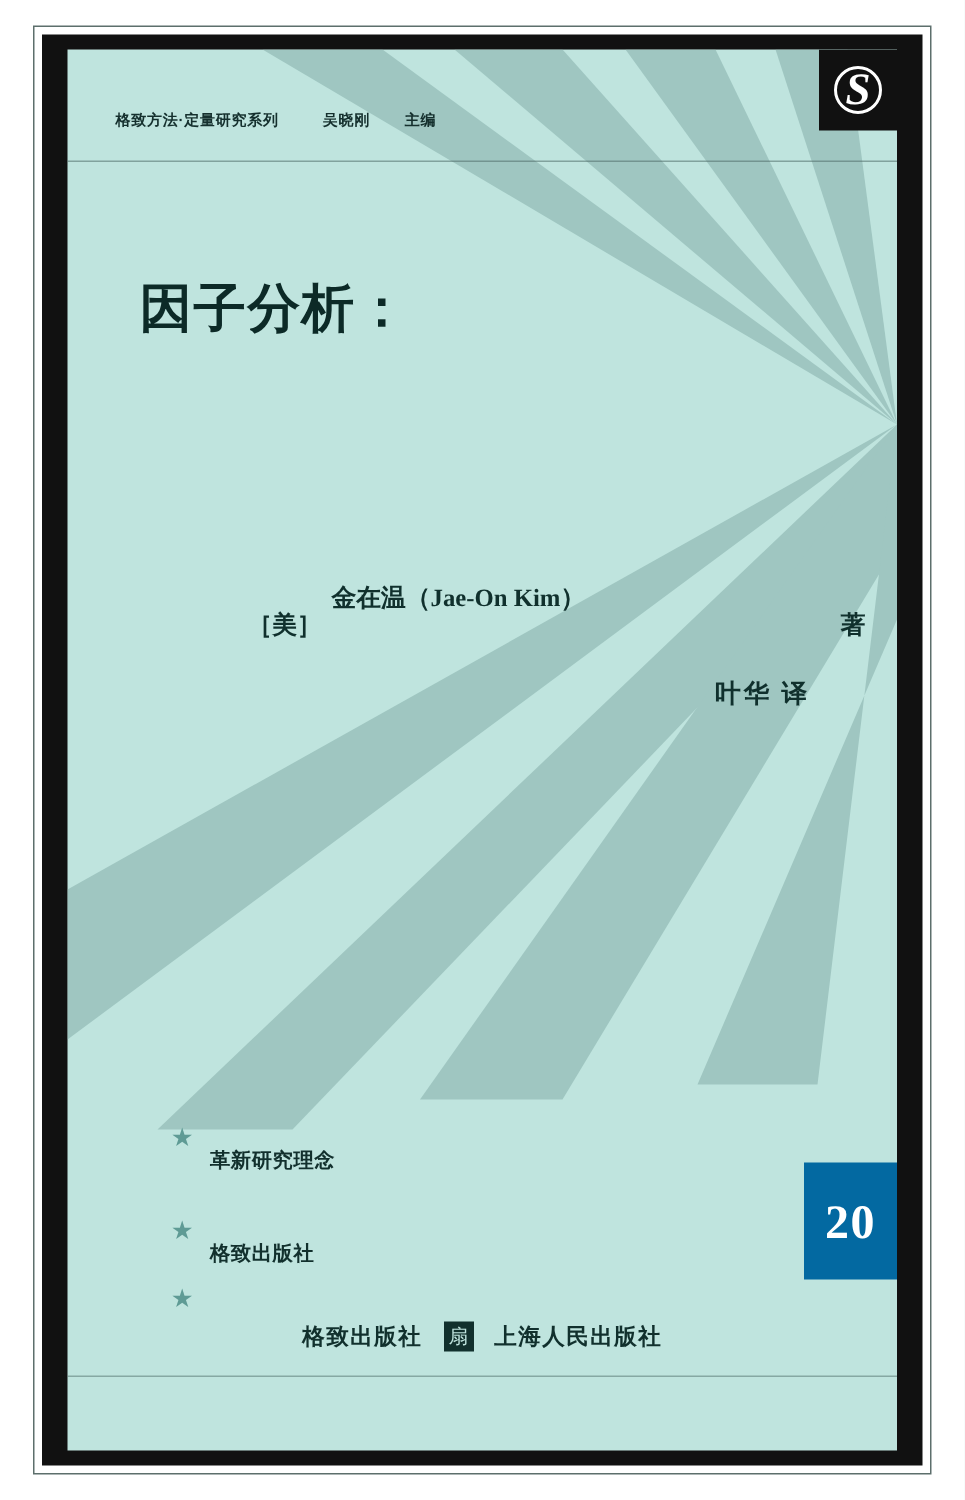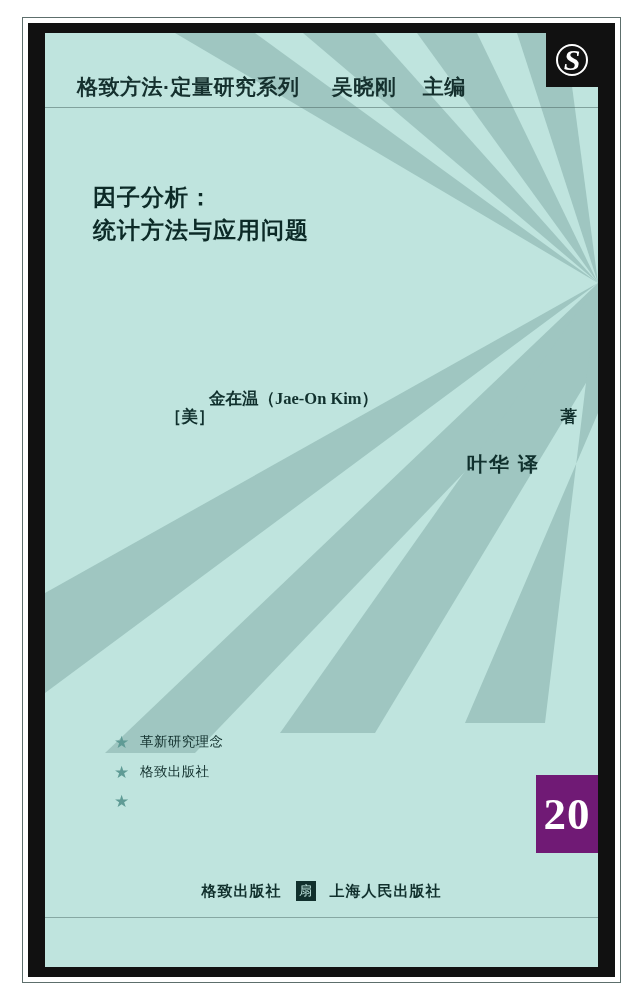--- a/index.html
+++ b/index.html
@@ -82,21 +82,21 @@
     justify-content: center;
     box-sizing: border-box;
   }
 
   .series-line {
     position: absolute;
     left: 32px;
     top: 40px;
     width: 460px;
     font-family: "Liberation Sans", sans-serif;
-    font-size: 21px;
+    font-size: 10px;
     font-weight: bold;
     color: #15302e;
     letter-spacing: 0.5px;
     white-space: nowrap;
   }
   .series-line .editor-name {
     margin-left: 26px;
   }
   .series-line .editor-role {
     margin-left: 20px;
@@ -111,21 +111,21 @@
     background: #4e6b68;
     opacity: 0.55;
   }
 
   .title {
     position: absolute;
     left: 48px;
     top: 148px;
     width: 440px;
     font-family: "Liberation Sans", sans-serif;
-    font-size: 23px;
+    font-size: 35px;
     font-weight: bold;
     color: #0c2a27;
     line-height: 1.42;
     letter-spacing: 1px;
   }
 
   .authors {
     position: absolute;
     left: 120px;
     top: 352px;
@@ -135,34 +135,34 @@
     font-weight: bold;
     color: #10302d;
     line-height: 1.7;
   }
   .authors .country {
     position: absolute;
     left: 0px;
     top: 18px;
   }
   .authors .names {
-    margin-left: 44px;
+    margin-left: 56px;
   }
   .authors .suffix {
     position: absolute;
     right: 8px;
     top: 18px;
   }
 
   .translator {
     position: absolute;
     right: 58px;
     top: 418px;
     font-family: "Liberation Serif", serif;
-    font-size: 20px;
+    font-size: 17px;
     font-weight: bold;
     color: #10302d;
     letter-spacing: 2px;
   }
 
   .bullets {
     position: absolute;
     left: 68px;
     top: 700px;
     width: 400px;
@@ -178,39 +178,40 @@
     margin-right: 10px;
     flex: 0 0 auto;
     color: #5f9b95;
     font-size: 17px;
     line-height: 17px;
     text-align: center;
   }
   .bullet-text {
     font-family: "Liberation Sans", sans-serif;
     font-size: 13.5px;
-    font-weight: normal;
+    font-weight: bold;
     color: #12302d;
     letter-spacing: 0.4px;
     white-space: nowrap;
+    margin-top: 32px;
   }
 
   .number-box {
     position: absolute;
     right: 0px;
     top: 742px;
     width: 62px;
     height: 78px;
-    background: #701a75;
+    background: #0369a1;
     color: #ffffff;
     display: flex;
     align-items: center;
     justify-content: center;
     font-family: "Liberation Serif", serif;
-    font-size: 45px;
+    font-size: 32px;
     font-weight: bold;
     letter-spacing: 1px;
     margin-left: 28px;
   }
 
   .publishers {
     position: absolute;
     left: 0;
     top: 848px;
     width: 553px;
@@ -275,21 +276,20 @@
 
     <div class="series-line">
       <span>格致方法·定量研究系列</span>
       <span class="editor-name">吴晓刚</span>
       <span class="editor-role">主编</span>
     </div>
     <div class="rule-under-series"></div>
 
     <div class="title">
       <div>因子分析：</div>
-      <div>统计方法与应用问题</div>
     </div>
 
     <div class="authors">
       <span class="country">［美］</span>
       <div class="names">
         <div>金在温（Jae-On Kim）</div>
       </div>
       <span class="suffix">著</span>
     </div>
 

